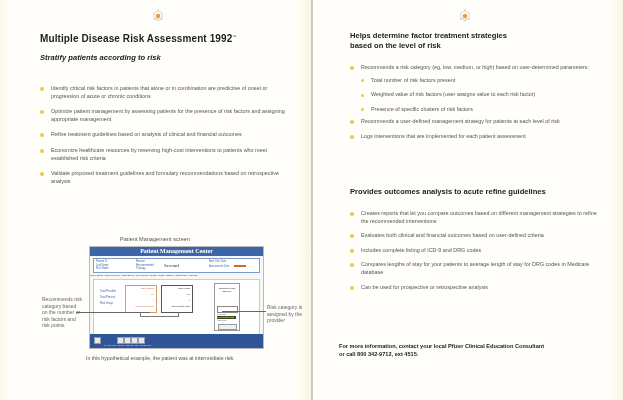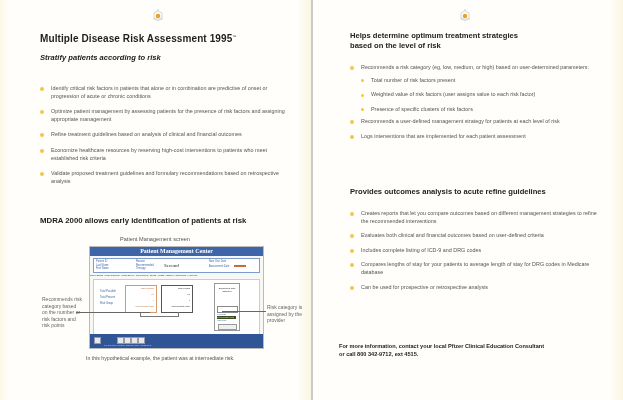--- a/index.html
+++ b/index.html
@@ -40,35 +40,34 @@
 </head>
 <body>
 
 <div class="page left-page">
   <svg class="logo" viewBox="0 0 12 13">
     <path d="M6 0.5 L7 2.5 L10 4 L10 9 L6 12 L2 9 L2 4 L5 2.5 Z" fill="#fff" stroke="#b8b8b8" stroke-width="0.6"></path>
     <circle cx="6" cy="7" r="2.3" fill="#e6a623"></circle>
     <path d="M1 10 L11 10" stroke="#bbb" stroke-width="0.6"></path>
   </svg>
 
-  <h1 style="left:40px;top:33px;"><span>Multiple Disease Risk Assessment 1995</span><sup style="font-size:4px;font-weight:normal;">™</sup></h1>
+  <h1 style="left:40px;top:33px;"><span>Multiple Disease Risk Assessment 1992</span><sup style="font-size:4px;font-weight:normal;">™</sup></h1>
 
   <h2 style="left:40px;top:53px;font-style:italic;">
     <span>Stratify patients according to risk</span><br>
   </h2>
 
   <ul style="left:39px;top:85px;width:250px;">
     <li style="margin-bottom:8px;"><span class="dot"></span><span>Identify critical risk factors in patients that alone or in combination are predictive of onset or progression of acute or chronic conditions</span></li>
     <li style="margin-bottom:8px;"><span class="dot"></span><span>Optimize patient management by assessing patients for the presence of risk factors and assigning appropriate management</span></li>
     <li style="margin-bottom:8px;"><span class="dot"></span><span>Refine treatment guidelines based on analysis of clinical and financial outcomes</span></li>
     <li style="margin-bottom:8px;"><span class="dot"></span><span>Economize healthcare resources by reserving high-cost interventions to patients who meet established risk criteria</span></li>
     <li><span class="dot"></span><span>Validate proposed treatment guidelines and formulary recommendations based on retrospective analysis</span></li>
   </ul>
 
-  <h2 style="left:40px;top:216px;font-size:7.8px;">MDRA 2000 allows early identification of patients at risk</h2>
 
   <div class="caption" style="left:120px;top:236px;">Patient Management screen</div>
 
   <div class="pmc">
     <div class="pmc-title">Patient Management Center</div>
     <div class="pmc-info">
       <span style="left:2px;top:1px;">Patient ID</span>
       <span style="left:2px;top:4.5px;">Last Name</span>
       <span style="left:2px;top:8px;">First Name</span>
       <span style="left:42px;top:1px;">Reason</span>
@@ -128,21 +127,21 @@
 <div class="divider"></div>
 
 <div class="page right-page">
   <svg class="logo" viewBox="0 0 12 13">
     <path d="M6 0.5 L7 2.5 L10 4 L10 9 L6 12 L2 9 L2 4 L5 2.5 Z" fill="#fff" stroke="#b8b8b8" stroke-width="0.6"></path>
     <circle cx="6" cy="7" r="2.3" fill="#e6a623"></circle>
     <path d="M1 10 L11 10" stroke="#bbb" stroke-width="0.6"></path>
   </svg>
 
   <h2 style="left:37px;top:31px;">
-    <span>Helps determine optimum treatment strategies</span><br>
+    <span>Helps determine factor treatment strategies</span><br>
     <span>based on the level of risk</span>
   </h2>
 
   <ul style="left:36px;top:64px;width:250px;">
     <li style="margin-bottom:5px;"><span class="dot"></span><span>Recommends a risk category (eg, low, medium, or high) based on user-determined parameters:</span></li>
     <li class="sub" style="margin-bottom:7px;"><span class="dot"></span><span>Total number of risk factors present</span></li>
     <li class="sub" style="margin-bottom:7px;"><span class="dot"></span><span>Weighted value of risk factors (user assigns value to each risk factor)</span></li>
     <li class="sub" style="margin-bottom:5px;"><span class="dot"></span><span>Presence of specific clusters of risk factors</span></li>
     <li style="margin-bottom:7px;width:210px;"><span class="dot"></span><span>Recommends a user-defined management strategy for patients at each level of risk</span></li>
     <li><span class="dot"></span><span>Logs interventions that are implemented for each patient assessment</span></li>

